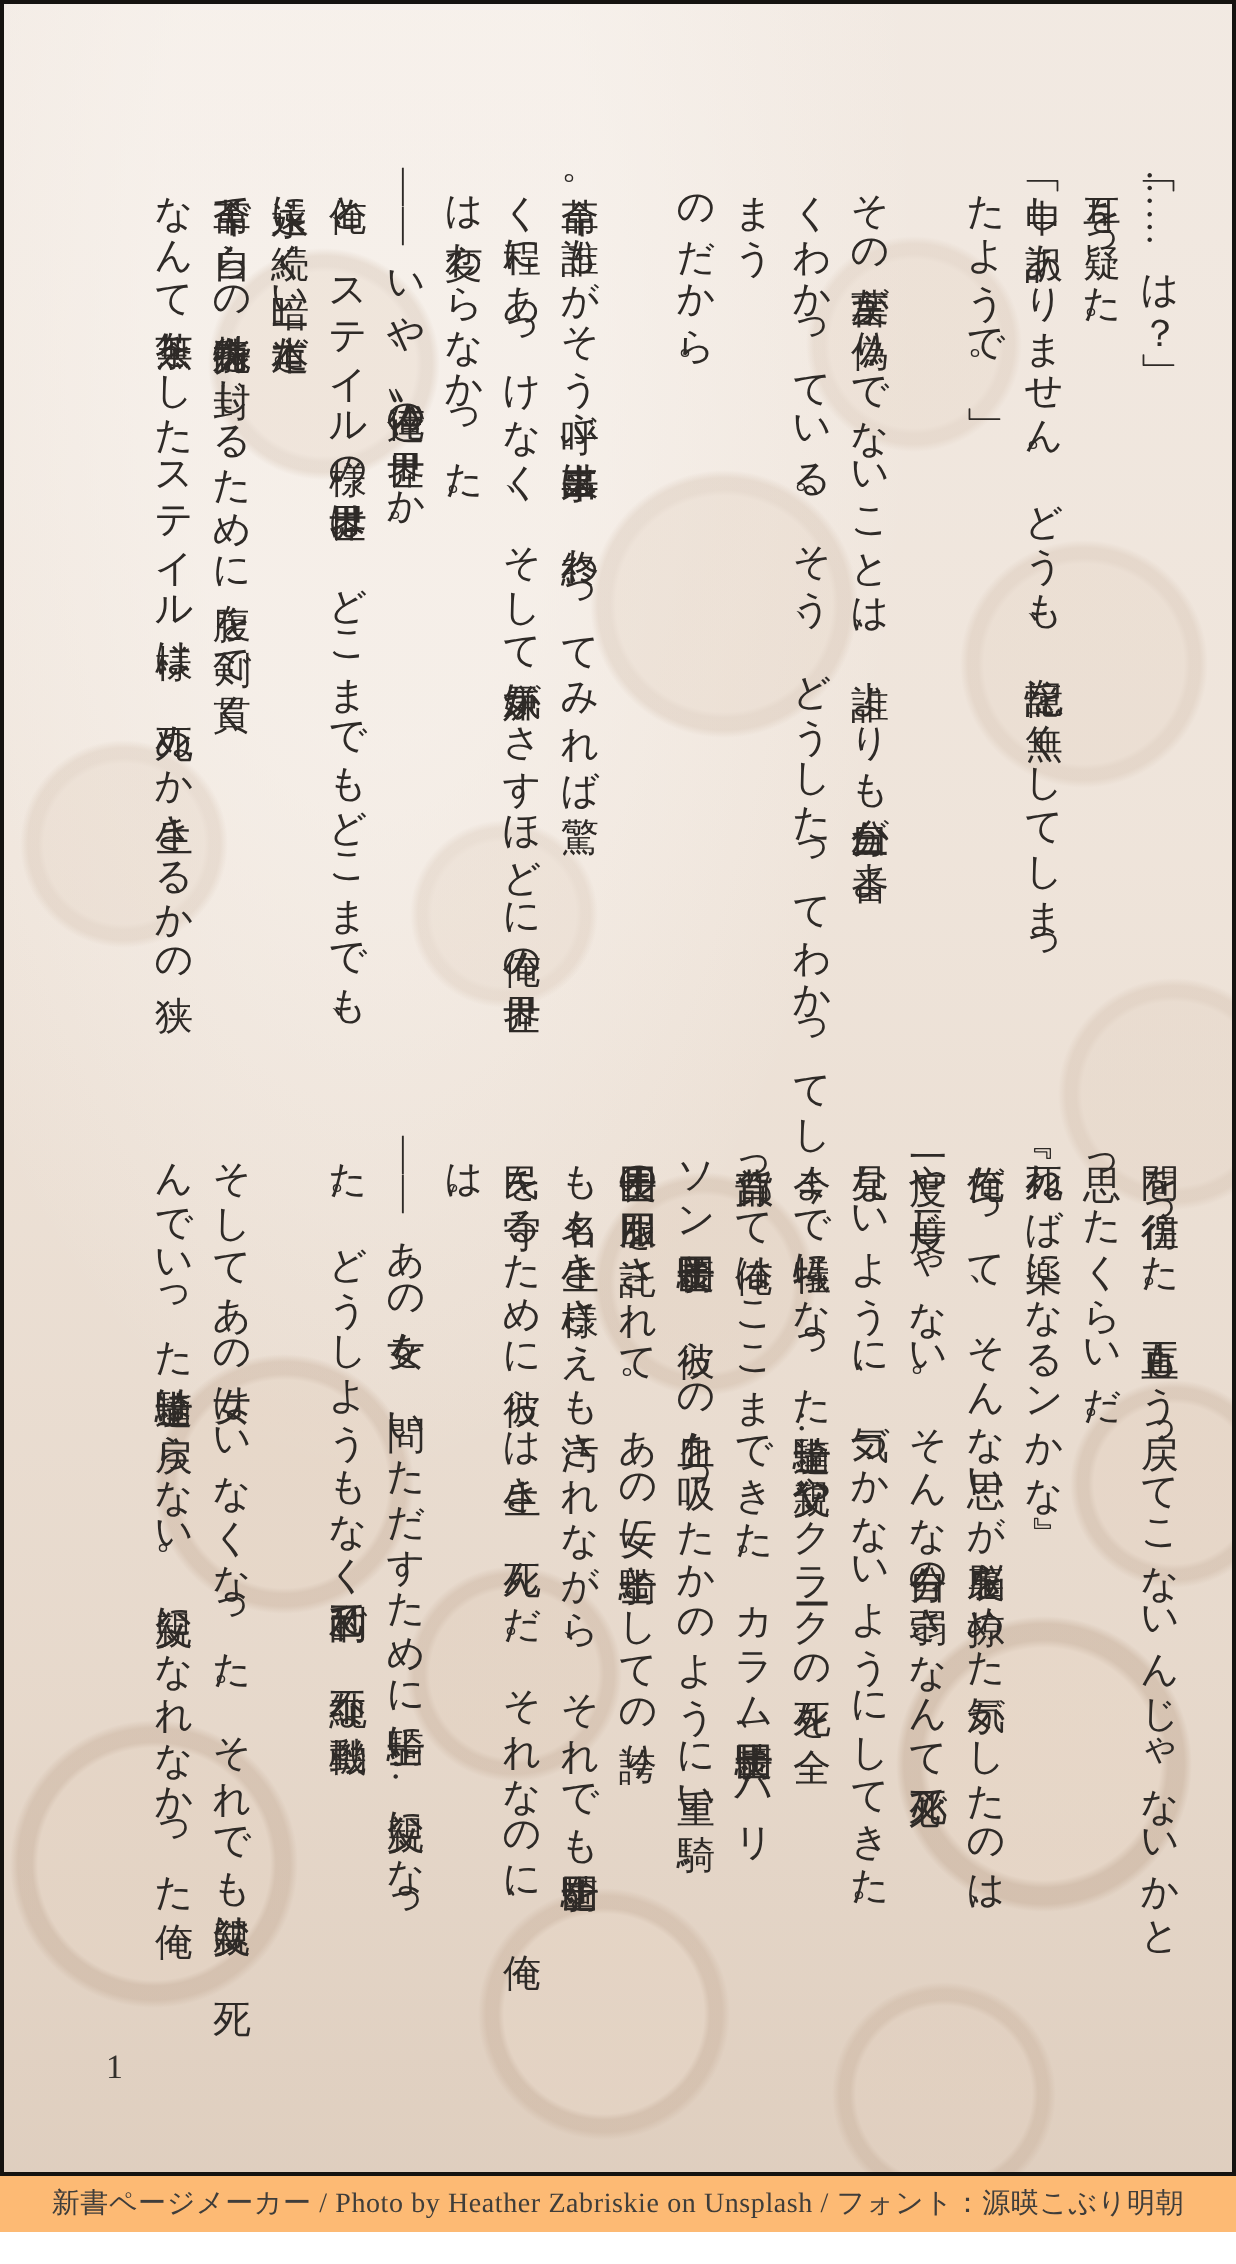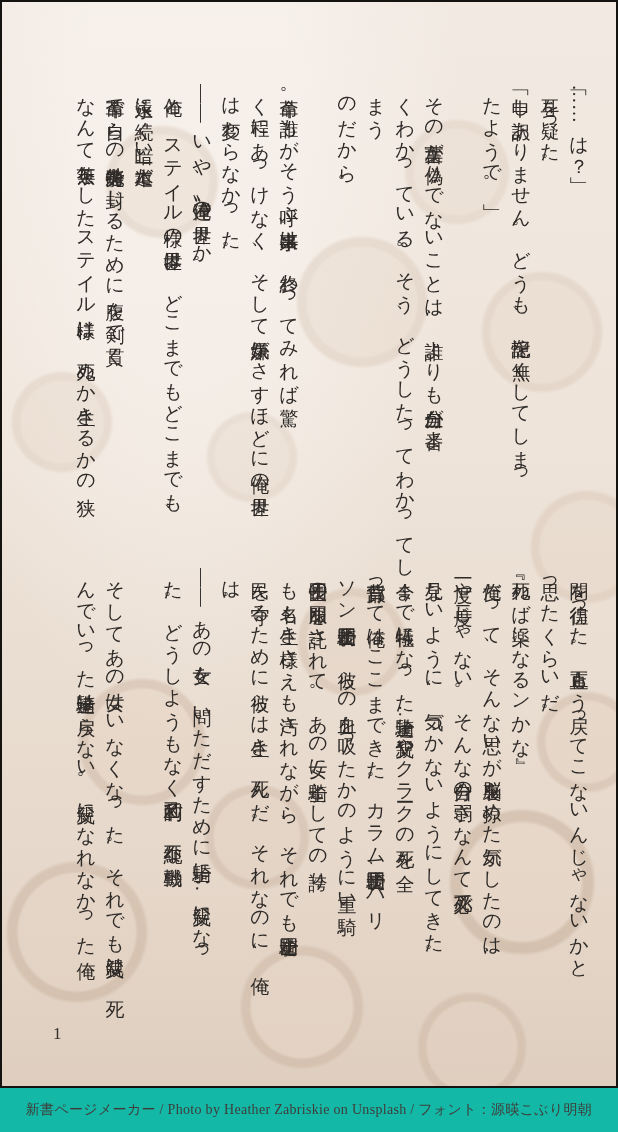--- a/index.html
+++ b/index.html
@@ -46,23 +46,23 @@
     letter-spacing:0.5px;
   }
   .block-top{top:84px;}
   .block-bottom{top:568px;}
   .text-block p{margin:0;padding:0;line-height:29px;}
   .page-number{
     position:absolute;left:53px;top:1024px;
     font-size:17px;color:#33302c;letter-spacing:1px;
   }
   .footer{
-    position:absolute;left:0;top:1088px;width:618px;height:44px;
+    position:absolute;left:0;top:1088px;width:618px;height:28px;
     display:flex;align-items:center;justify-content:center;
-    background:#14b8a6;
+    background:#fdba74;
     font-size:14px;color:#3f3d3a;letter-spacing:0.3px;
     white-space:nowrap;
   }
 </style>
 </head>
 <body>
 
 <div class="page">
   <div class="photo"></div>
 

